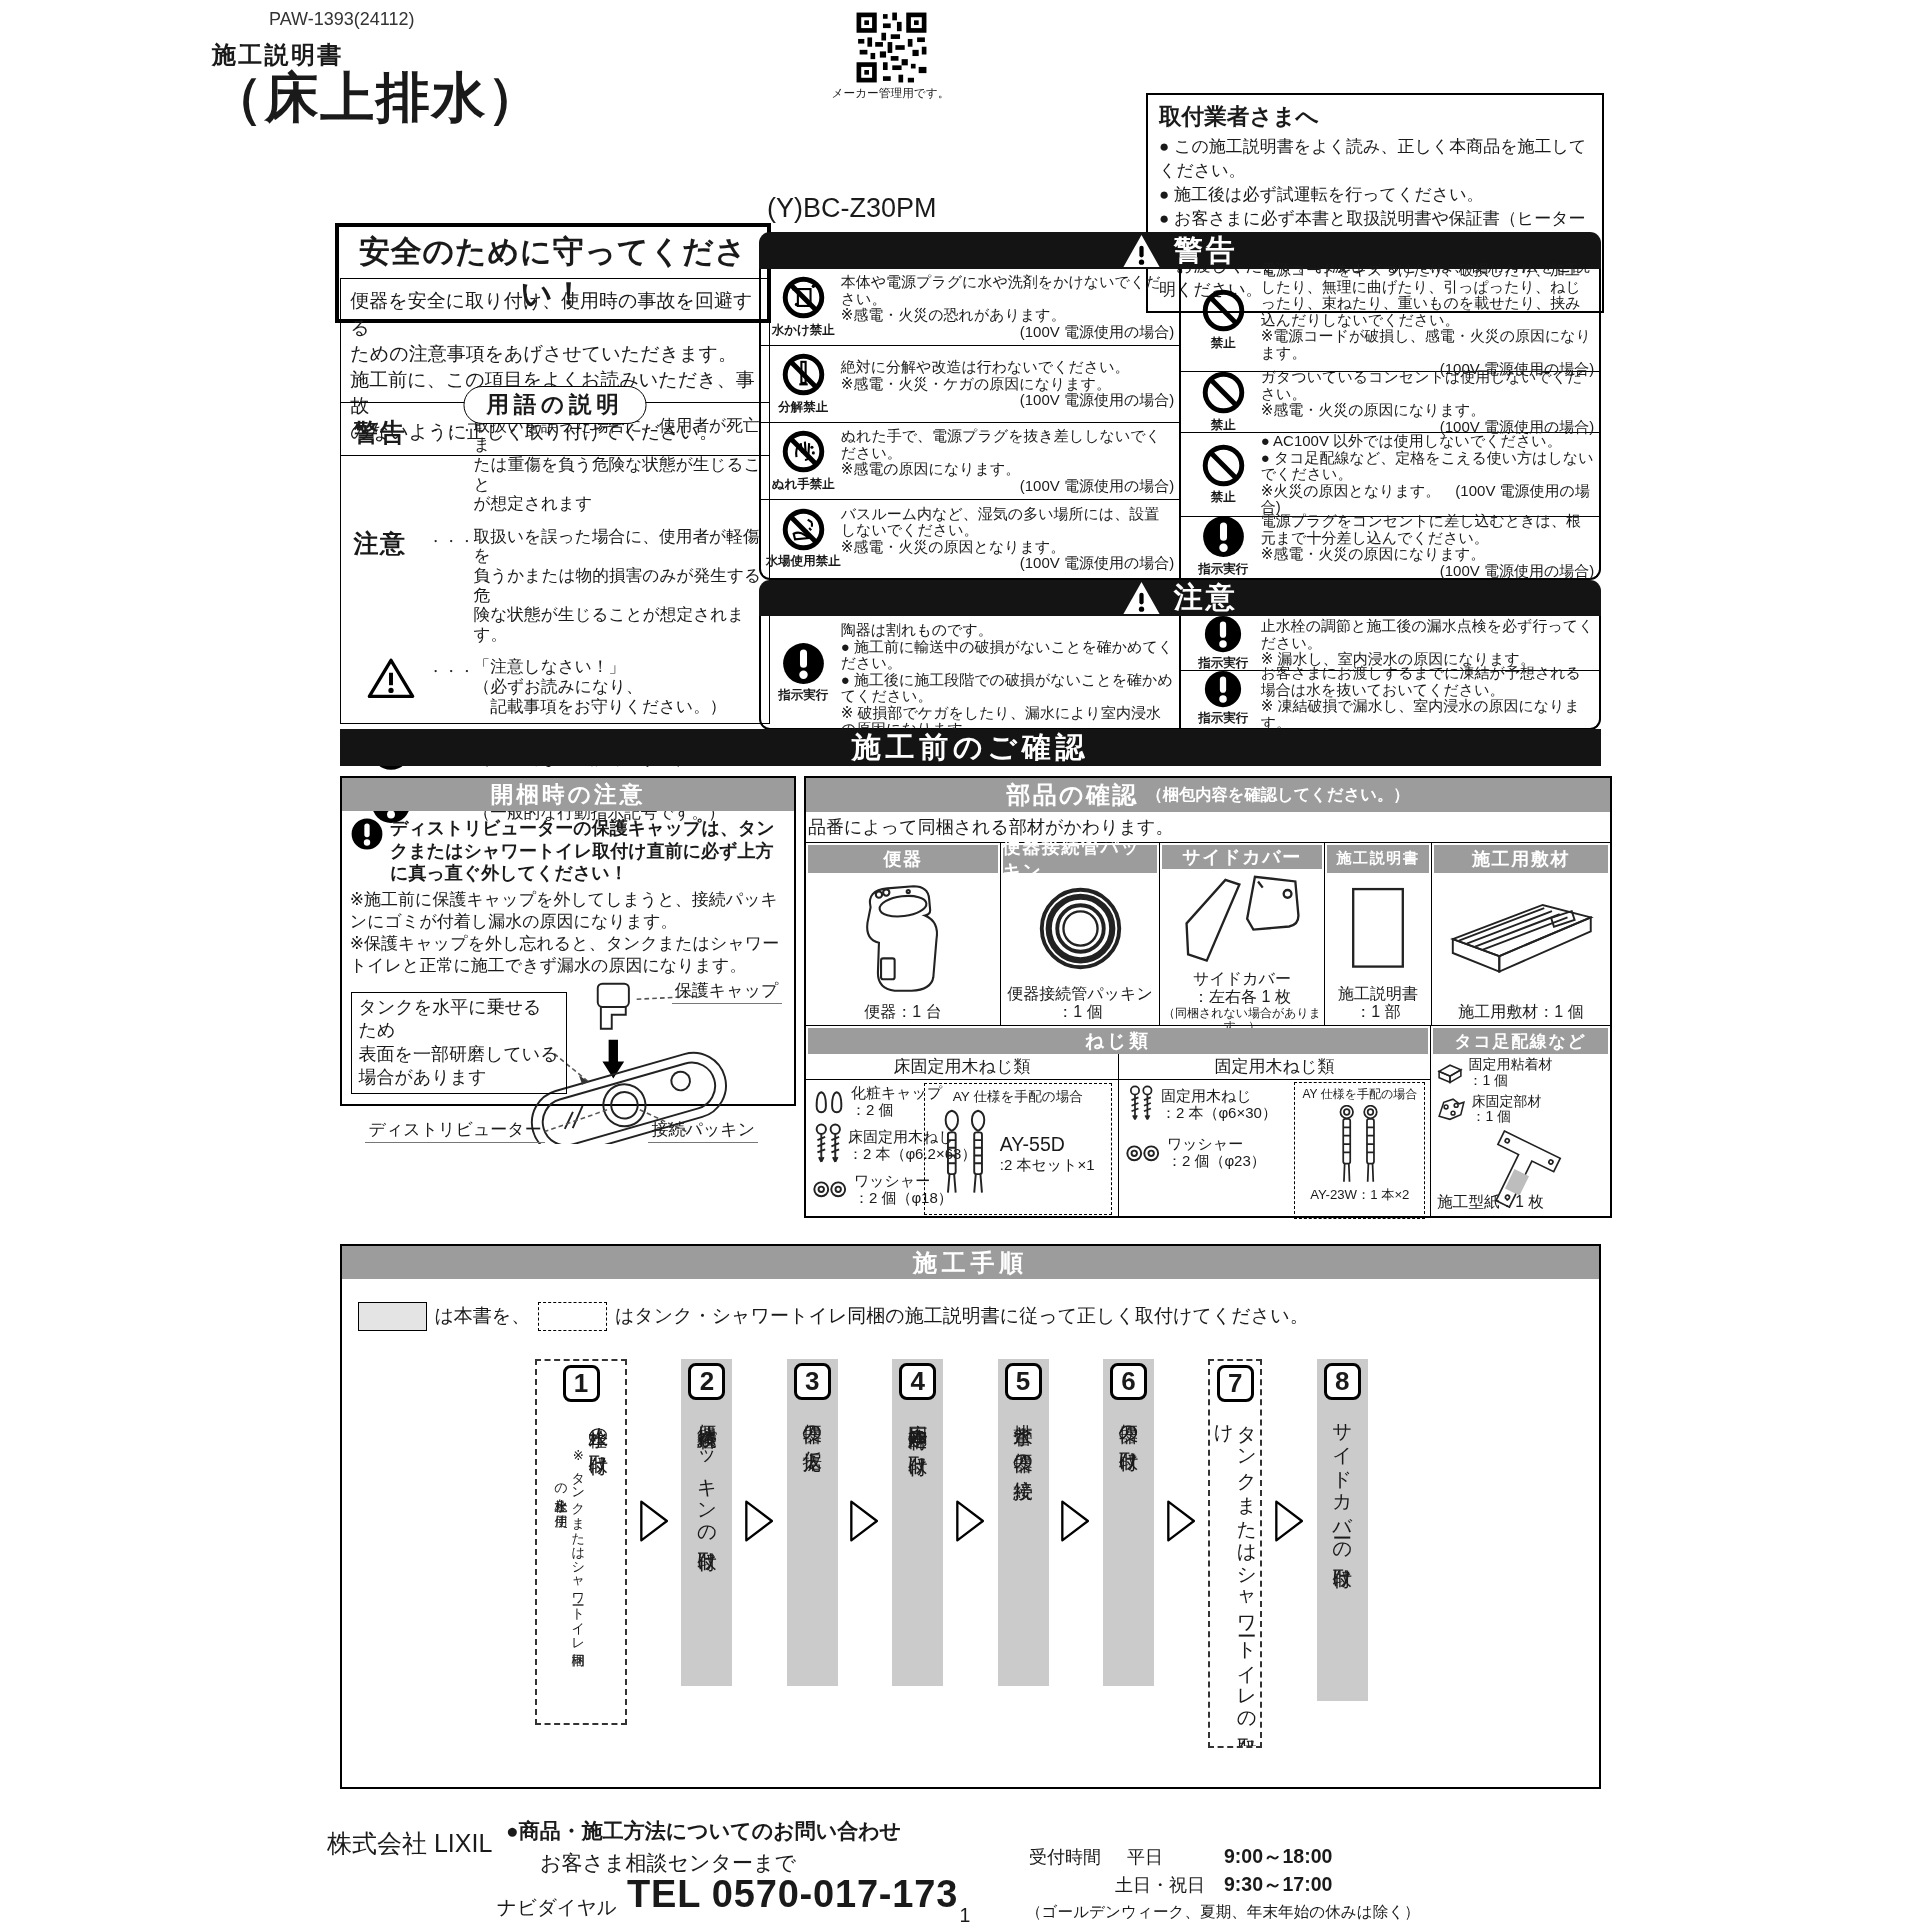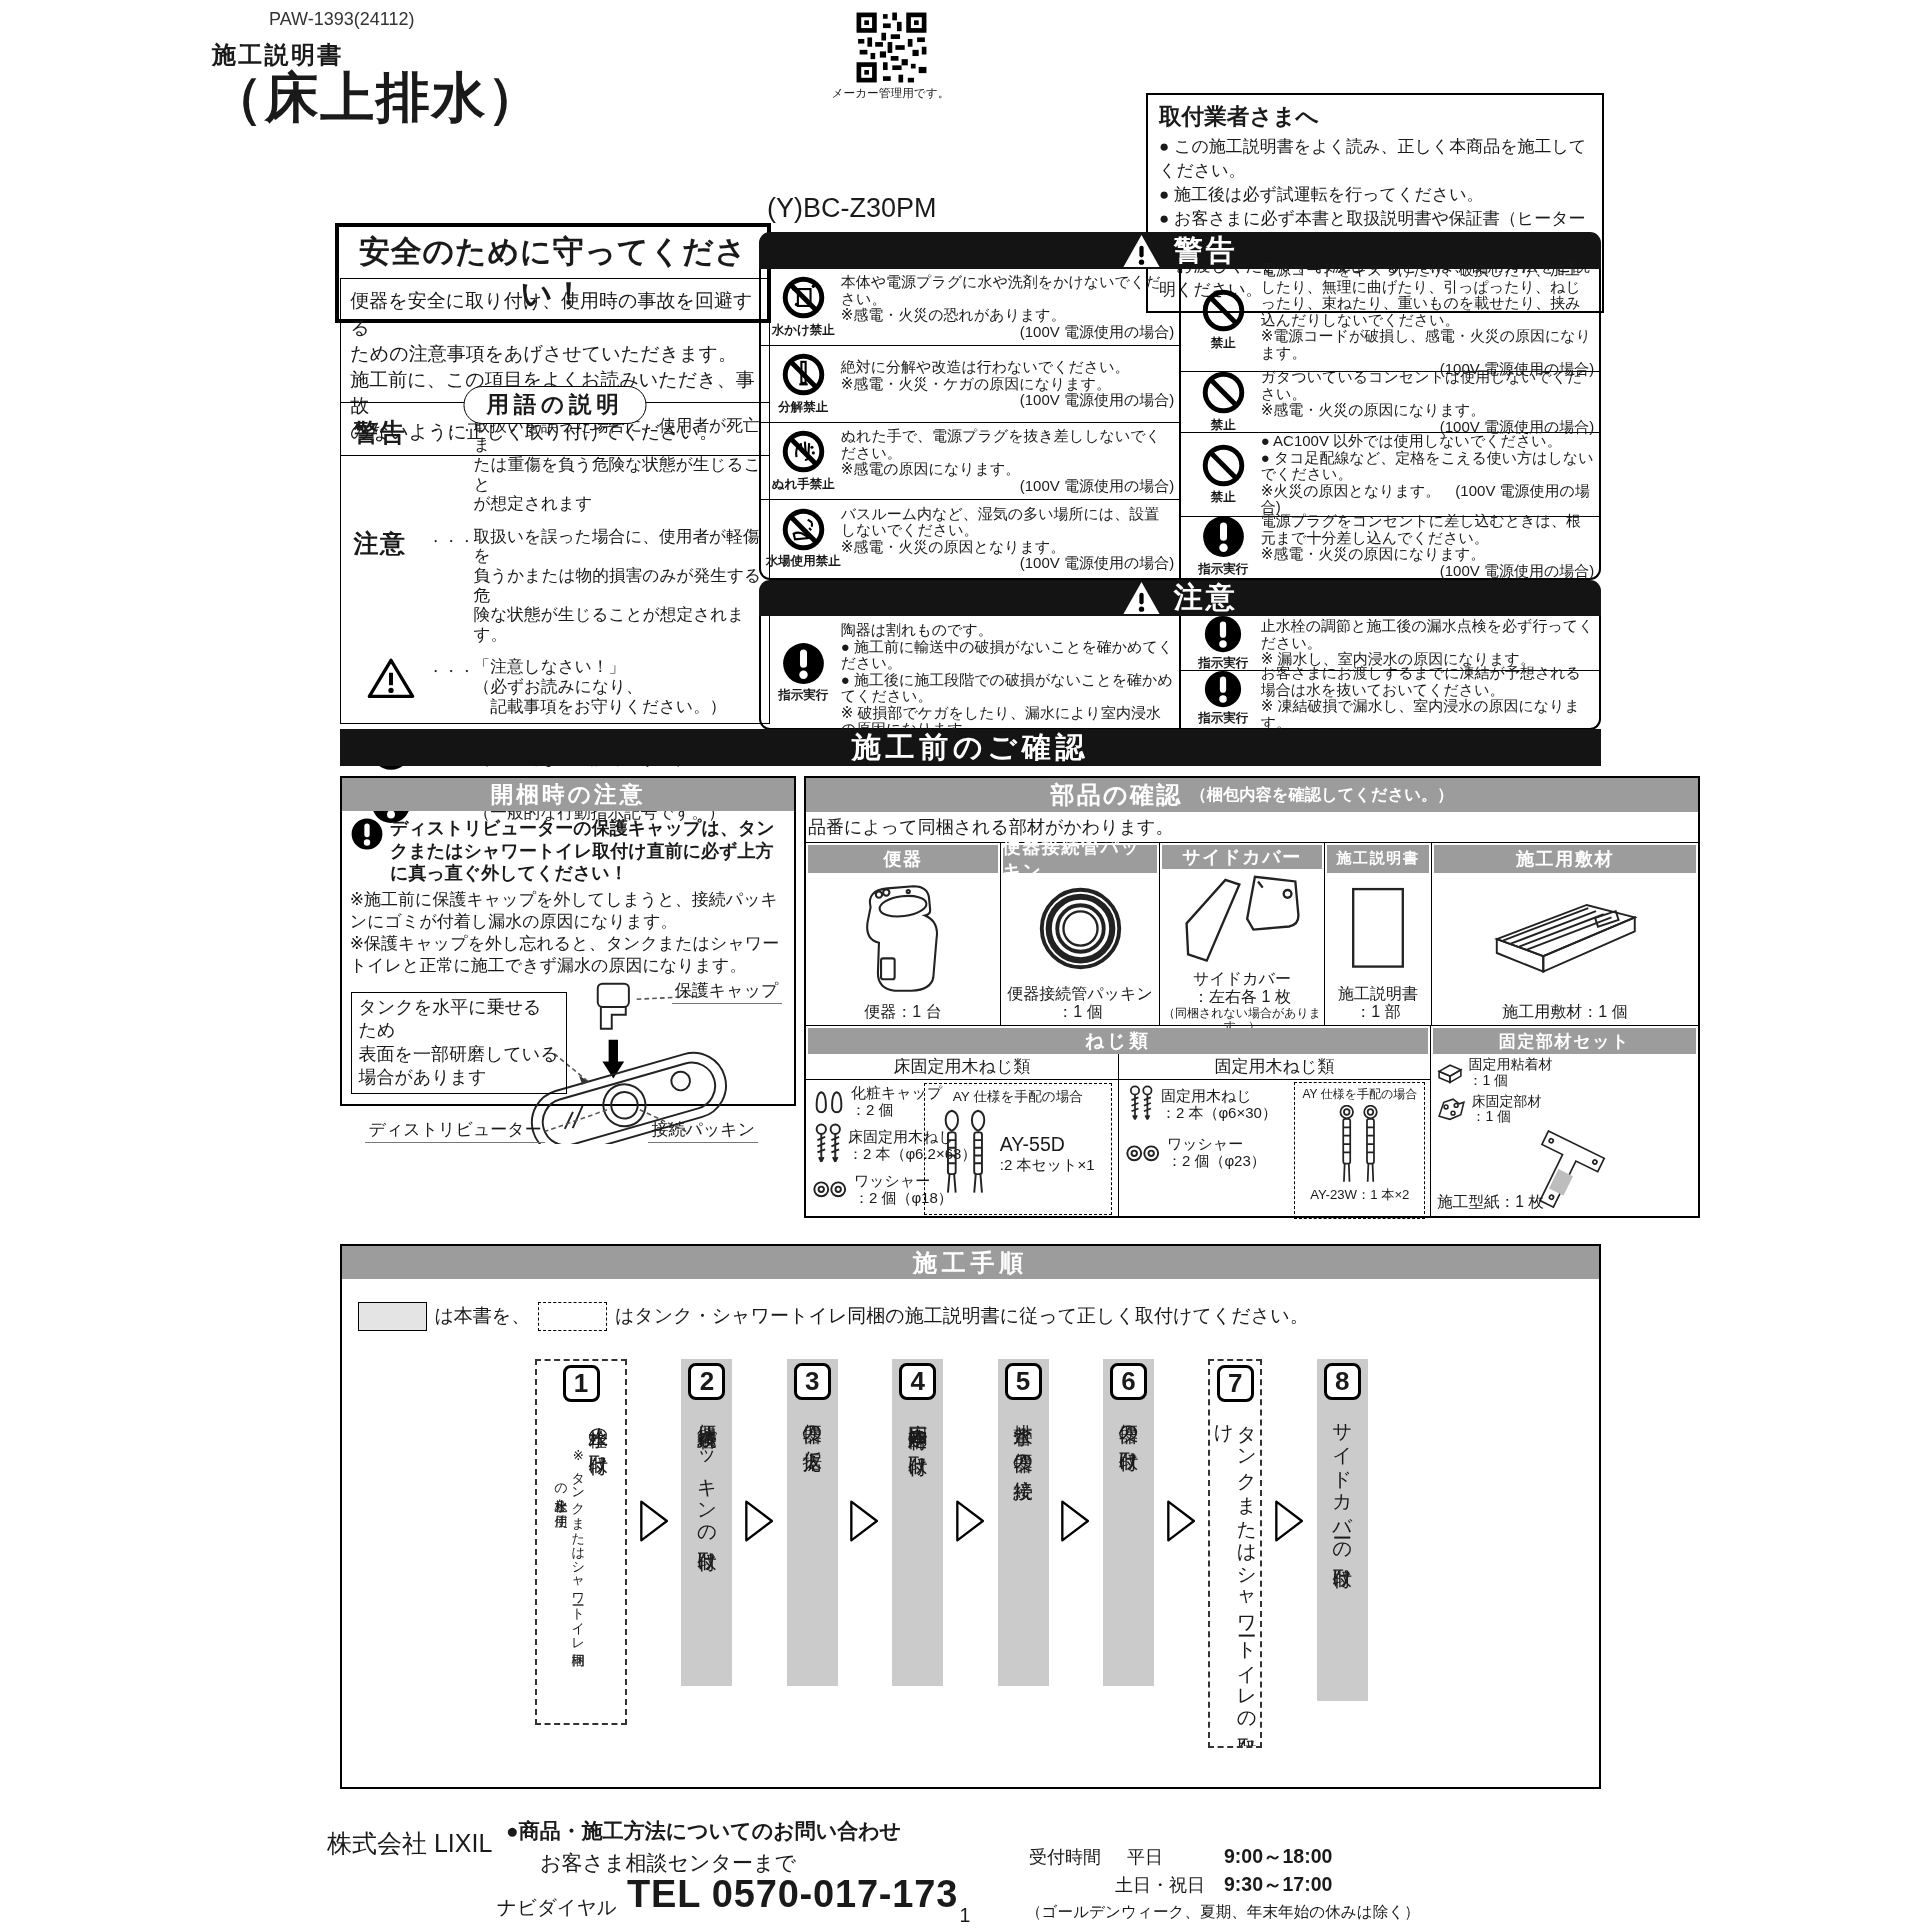--- a/index.html
+++ b/index.html
@@ -60,21 +60,21 @@
   #unpack-box .hd{height:33px;font-size:22.6px;letter-spacing:3.1px;flex:0 0 33px;}
   #unpack-box .bd{padding:6.2px 7.8px 3.1px 7.8px;position:relative;flex:1;}
   .lead-row{display:flex;gap:6.2px;}
   .lead-row .tx{font-size:18px;font-weight:bold;line-height:1.25;}
   #unpack-notes{font-size:17px;line-height:1.28;margin-top:4.7px;}
   #unpack-diagram{position:relative;height:165px;margin-top:3.1px;}
   #polish-box{position:absolute;left:1.6px;top:12.5px;width:201px;border:1.6px solid #000;
     font-size:18px;line-height:1.3;padding:3.1px 6.2px;}
   .dlabel{position:absolute;font-size:17px;border-bottom:1.6px solid #777;padding:0 3.1px 0.8px 3.1px;white-space:nowrap;}
   
-  #parts-box{left:804px;top:776px;width:896px;height:442px;border:2.3px solid #000;display:flex;flex-direction:column;}
+  #parts-box{left:804px;top:776px;width:808px;height:442px;border:2.3px solid #000;display:flex;flex-direction:column;}
   #parts-box .hd{height:34px;flex:0 0 34px;gap:7.8px;}
   #parts-box .hd .m{font-size:24px;letter-spacing:2.3px;}
   #parts-box .hd .s{font-size:16.3px;font-weight:bold;}
   #parts-intro{height:31px;display:flex;align-items:center;padding-left:2px;font-size:18px;border-bottom:1.9px solid #000;}
   #parts-cols{display:flex;height:182px;flex:0 0 182px;border-bottom:1.9px solid #000;}
   .pcol{display:flex;flex-direction:column;align-items:center;box-sizing:border-box;}
   .pcol + .pcol{border-left:1.9px solid #000;}
   .pcol .ph{align-self:stretch;height:28px;font-size:18px;letter-spacing:1.6px;margin:1.6px 1.6px 0 1.6px;}
   .pcol .sk{flex:1;display:flex;align-items:center;justify-content:center;}
   .pcol .cap{font-size:16px;line-height:1.15;text-align:center;padding-bottom:3.9px;}
@@ -705,21 +705,21 @@
                     <path d="M43 32 h10 M43 44 h10 M43 56 h10 M43 68 h10 M45 84 l-1 26 M51 84 l1 26"></path>
                 </svg>
               </span>
               <div class="oq" style="font-size:13.2px;">AY-23W：1 本×2</div>
             </div>
           </div>
         </div>
       </div>
     </div>
     <div id="fixing-col">
-      <div class="hd2 graybar">固定部材セット</div>
+      <div class="hd2 graybar">タコ足配線など</div>
       <div class="fc">
         <div class="sitem">
           <span>
             <svg width="28" height="22" viewBox="0 0 36 28" fill="none" stroke="#222" stroke-width="2">
               <path d="M4 12 L18 4 L32 10 L18 18 Z"></path>
                 <path d="M4 12 L18 18 L18 26 L4 20 Z"></path>
                 <path d="M18 18 L32 10 L32 18 L18 26 Z"></path>
             </svg>
           </span>
           <span class="tx pre" style="font-size:14px;">固定用粘着材

